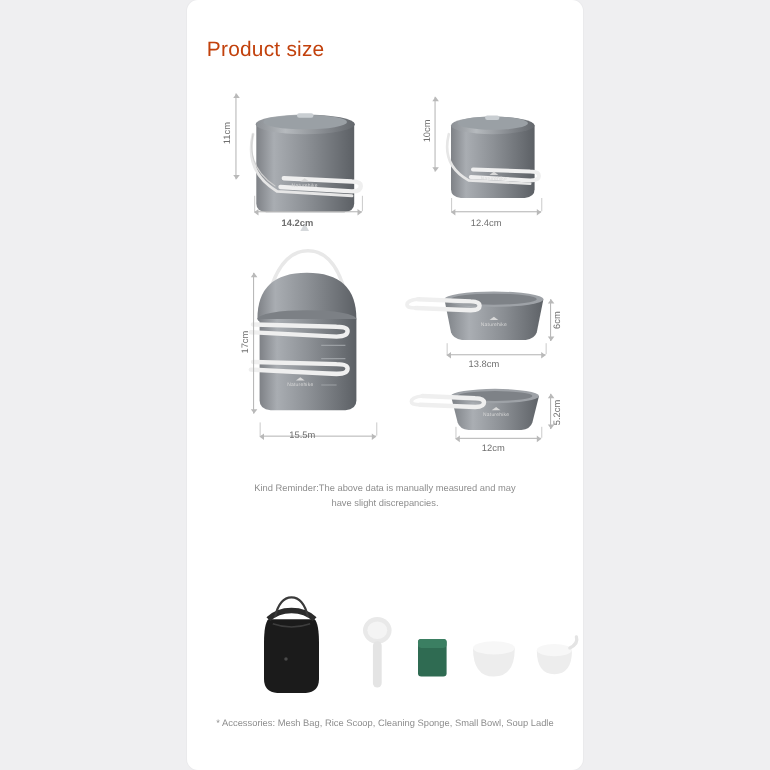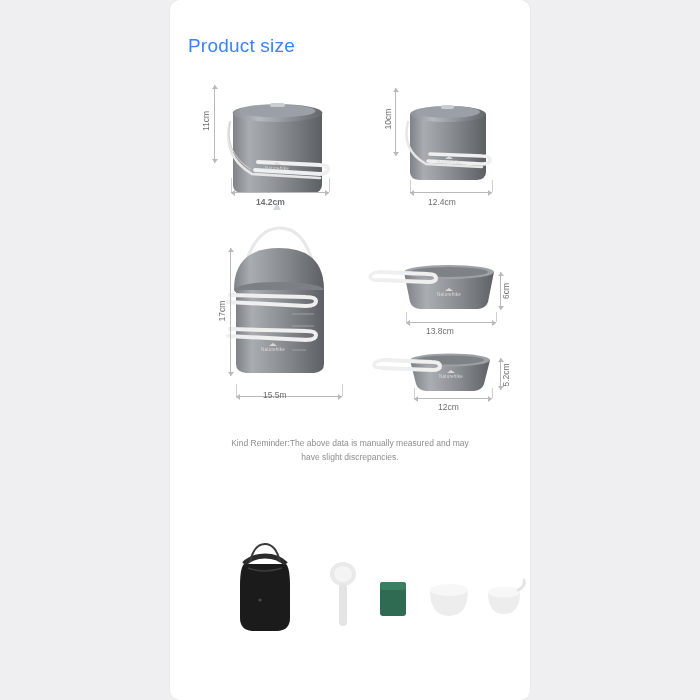--- a/index.html
+++ b/index.html
@@ -24,21 +24,21 @@
     width: 360px;
     height: 700px;
     background: #ffffff;
     border-radius: 10px;
     box-shadow: 0 0 0 1px rgba(0,0,0,0.02);
   }
   .section-title {
     position: absolute;
     left: 18px;
     font-size: 19px;
-    color: #3b82f6;
+    color: #c2410c;
     font-weight: normal;
     letter-spacing: 0.2px;
   }
   #title-size { top: 22px; }
   #title-pack { top: 494px; }
 
   .diagram {
     position: absolute;
     color: #8a8a8a;
   }
@@ -325,15 +325,16 @@
 
       <div class="pack-item" style="left:296px; bottom:14px;">
         <svg width="44" height="44" viewBox="0 0 44 44">
           <path d="M4,14 Q4,36 20,36 Q36,36 36,14 Z" fill="#ededed"></path>
           <ellipse cx="20" cy="14" rx="16" ry="5.5" fill="#f7f7f7"></ellipse>
           <path d="M34,12 Q42,8 40,2" fill="none" stroke="#e4e4e4" stroke-width="3" stroke-linecap="round"></path>
         </svg>
       </div>
     </div>
 
+    <div class="accessories-note">* Accessories: Mesh Bag, Rice Scoop, Cleaning Sponge, Small Bowl, Soup Ladle</div>
 
   </div>
 </div>
 
 </body></html>

